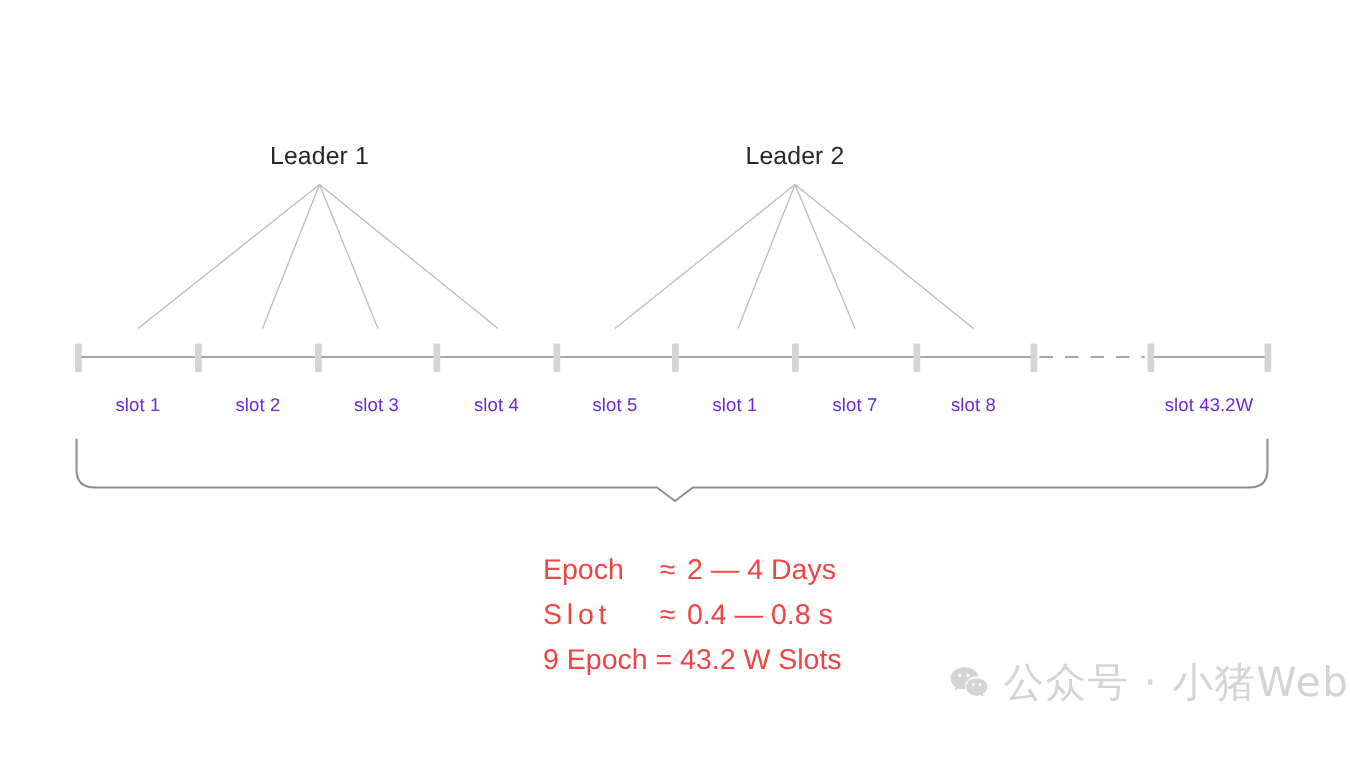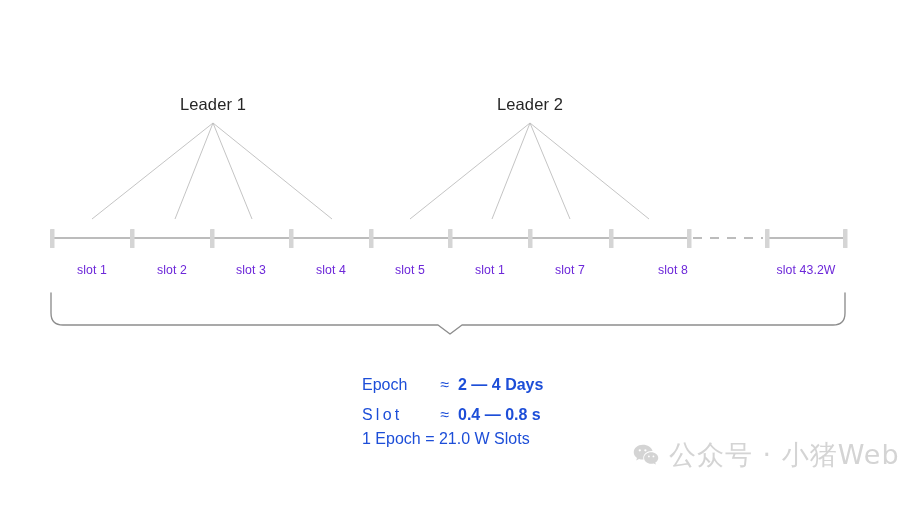--- a/index.html
+++ b/index.html
@@ -47,41 +47,40 @@
     letter-spacing: 0.1px;
   }
   .legend {
     position: absolute;
     left: 362px;
     top: 370px;
     width: 300px;
   }
   .legend-row {
     display: flex;
-    align-items: center;
+    align-items: flex-start;
     height: 30px;
-    font-size: 16px;
-    color: #1d4ed8;
+    font-size: 19px;
+    color: #ef4444;
     white-space: nowrap;
   }
   .legend-term {
     display: inline-block;
     min-width: 70px;
   }
   .legend-term.spaced {
     letter-spacing: 3.2px;
   }
   .legend-rel {
     display: inline-block;
     width: 26px;
     text-align: center;
   }
   .legend-val {
     display: inline-block;
-    font-weight: bold;
   }
   .legend-row.single {
     display: block;
   }
 
   
   .watermark {
     position: absolute;
     left: 632px;
     top: 437px;
@@ -173,35 +172,35 @@
   <div class="leader-label" style="left:213px; top:95px;">Leader 1</div>
   <div class="leader-label" style="left:530px; top:95px;">Leader 2</div>
 
   <div class="slot-label" style="left:92px;  top:263px;">slot 1</div>
   <div class="slot-label" style="left:172px; top:263px;">slot 2</div>
   <div class="slot-label" style="left:251px; top:263px;">slot 3</div>
   <div class="slot-label" style="left:331px; top:263px;">slot 4</div>
   <div class="slot-label" style="left:410px; top:263px;">slot 5</div>
   <div class="slot-label" style="left:490px; top:263px;">slot 1</div>
   <div class="slot-label" style="left:570px; top:263px;">slot 7</div>
-  <div class="slot-label" style="left:649px; top:263px;margin-left:24px;">slot 8</div>
+  <div class="slot-label" style="left:649px; top:263px;">slot 8</div>
   <div class="slot-label" style="left:806px; top:263px;">slot 43.2W</div>
 
   <div class="legend">
     <div class="legend-row">
       <span class="legend-term">Epoch</span>
       <span class="legend-rel">≈</span>
       <span class="legend-val">2 — 4 Days</span>
     </div>
     <div class="legend-row">
       <span class="legend-term spaced">Slot</span>
       <span class="legend-rel">≈</span>
       <span class="legend-val">0.4 — 0.8 s</span>
     </div>
-    <div class="legend-row single">1 Epoch = 21.0 W  Slots</div>
+    <div class="legend-row single">9 Epoch = 43.2 W  Slots</div>
   </div>
 
   <div class="watermark">
     <svg class="wm-icon" viewBox="0 0 32 32">
       <path fill="#d4d4d4" d="M12.3 4.4C6.6 4.4 2 8.2 2 12.9c0 2.6 1.4 4.9 3.7 6.5l-0.9 2.8 3.2-1.6c1.3 0.4 2.7 0.6 4.3 0.6 0.3 0 0.6 0 0.9 0-0.2-0.6-0.3-1.3-0.3-2 0-4.3 4.2-7.8 9.5-7.8 0.4 0 0.7 0 1.1 0.1C22.4 7.3 17.9 4.4 12.3 4.4z"></path>
       <circle fill="#ffffff" cx="8.9" cy="10.6" r="1.3"></circle>
       <circle fill="#ffffff" cx="15.3" cy="10.6" r="1.3"></circle>
       <path fill="#d4d4d4" d="M30 19.4c0-3.6-3.6-6.6-8.1-6.6s-8.1 3-8.1 6.6c0 3.6 3.6 6.6 8.1 6.6 1 0 1.9-0.1 2.8-0.4l2.6 1.3-0.7-2.2C28.8 23.4 30 21.5 30 19.4z"></path>
       <circle fill="#ffffff" cx="19.3" cy="17.6" r="1.05"></circle>
       <circle fill="#ffffff" cx="24.5" cy="17.6" r="1.05"></circle>

